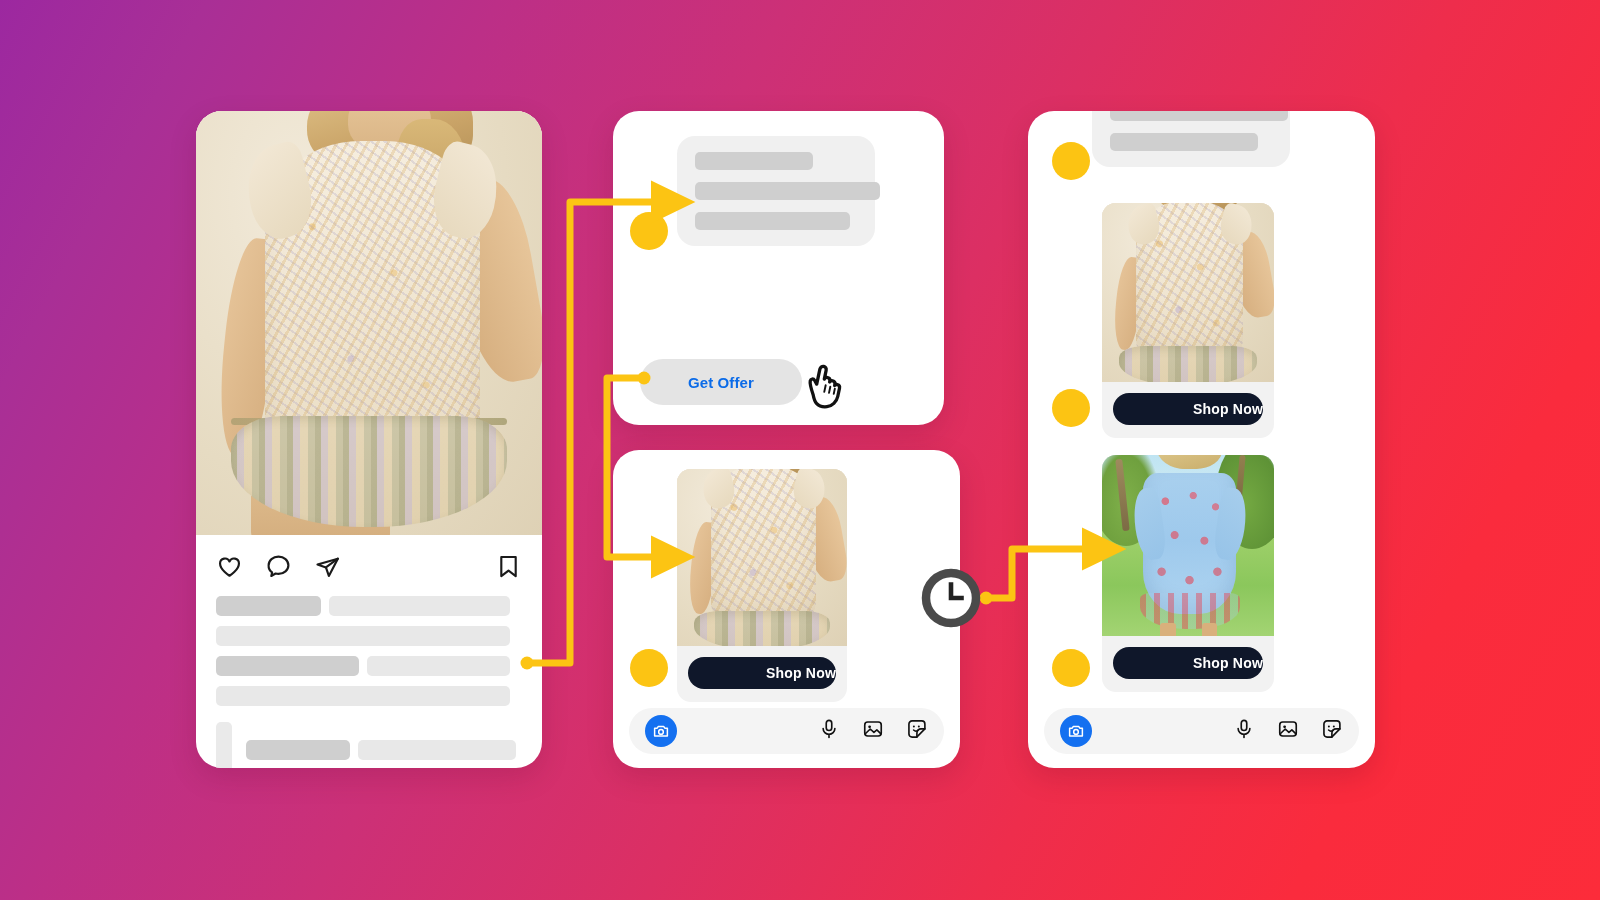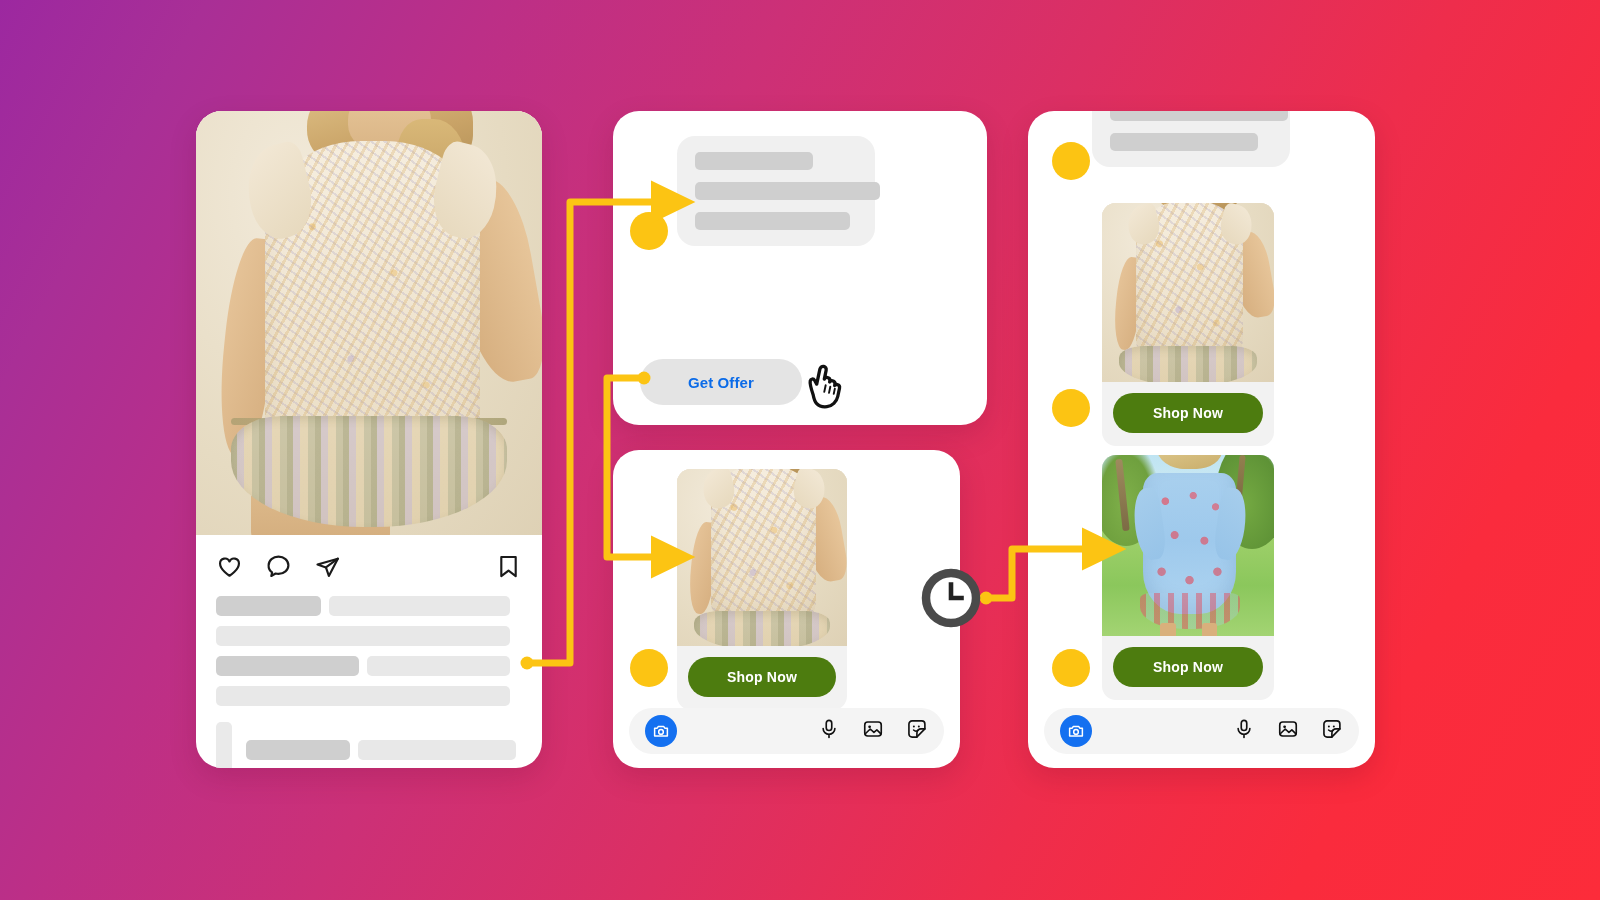--- a/index.html
+++ b/index.html
@@ -79,38 +79,38 @@
   #post-actions .spacer { flex: 1; }
   .bars { padding: 0 20px; }
   .row { display: flex; gap: 8px; margin-bottom: 10px; }
   .bar { height: 20px; border-radius: 5px; background: #E8E8E8; }
   .bar.dark { background: #CFCFCF; }
   .quote { display: flex; gap: 14px; padding: 0 20px; margin-top: 16px; align-items: flex-start; }
   .quote-avatar { width: 16px; height: 56px; border-radius: 5px; background: #EAEAEA; flex: none; }
   .quote-lines { flex: 1; padding-top: 18px; }
 
   
-  #chat1 { left: 613px; top: 111px; width: 374px; height: 314px; }
+  #chat1 { left: 613px; top: 111px; width: 331px; height: 314px; }
   #chat2 { left: 613px; top: 450px; width: 347px; height: 318px; }
 
   .msg-bubble { position: absolute; background: #F0F0F0; border-radius: 18px; padding: 16px 18px; }
   .msg-line { height: 18px; border-radius: 5px; background: #CFCFCF; margin-bottom: 12px; }
   .msg-line:last-child { margin-bottom: 0; }
 
   .yellow-dot { position: absolute; width: 38px; height: 38px; border-radius: 50%;
                 background: #FCC413; z-index: 5; }
 
   .offer-btn { position: absolute; background: #E4E4E4; border-radius: 30px;
                display: flex; align-items: center; justify-content: center;
                font-weight: bold; font-size: 15px; color: #0B6BE8; letter-spacing: .1px; }
 
   .prod-card { position: absolute; background: #F2F2F2; border-radius: 14px; overflow: hidden; }
   .prod-img { width: 100%; position: relative; overflow: hidden; background: #E9DFCB; }
-  .shop-btn { margin: 11px 11px 13px 11px; height: 40px; background: #4d7c0f; border-radius: 20px;
-              display: flex; align-items: center; justify-content: center;
+  .shop-btn { margin: 11px 11px 13px 11px; height: 32px; background: #0f172a; border-radius: 20px;
+              display: flex; align-items: center; justify-content: flex-end;
               color: #fff; font-weight: bold; font-size: 14px; letter-spacing: .2px; }
 
   .composer { position: absolute; left: 16px; right: 16px; bottom: 14px; height: 46px;
               background: #F4F4F4; border-radius: 24px; display: flex; align-items: center;
               padding: 0 16px; }
   .cam-btn { width: 32px; height: 32px; border-radius: 50%; background: #1470F0;
              display: flex; align-items: center; justify-content: center; flex: none; }
   .composer .gap { flex: 1; }
   .composer .c-ico { margin-left: 22px; }
 

